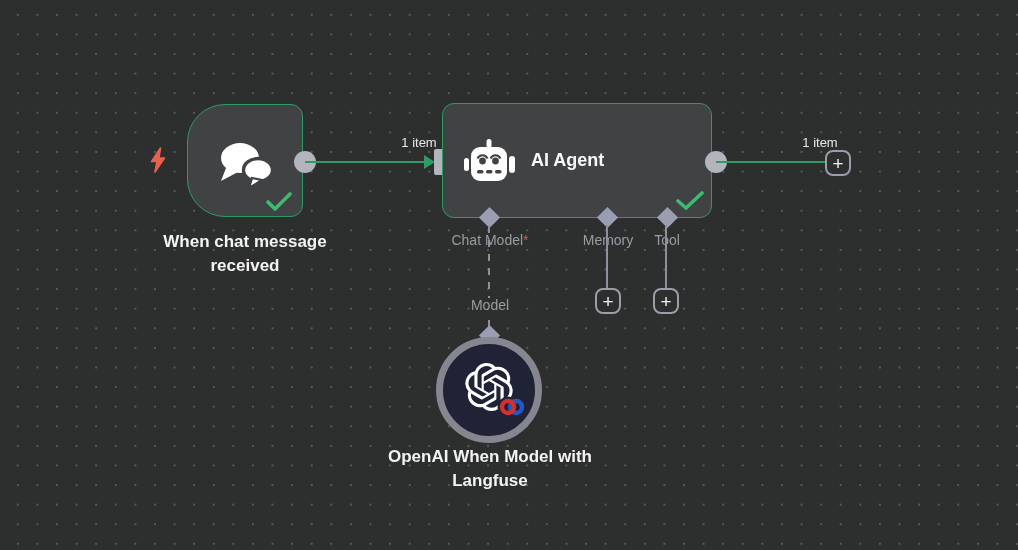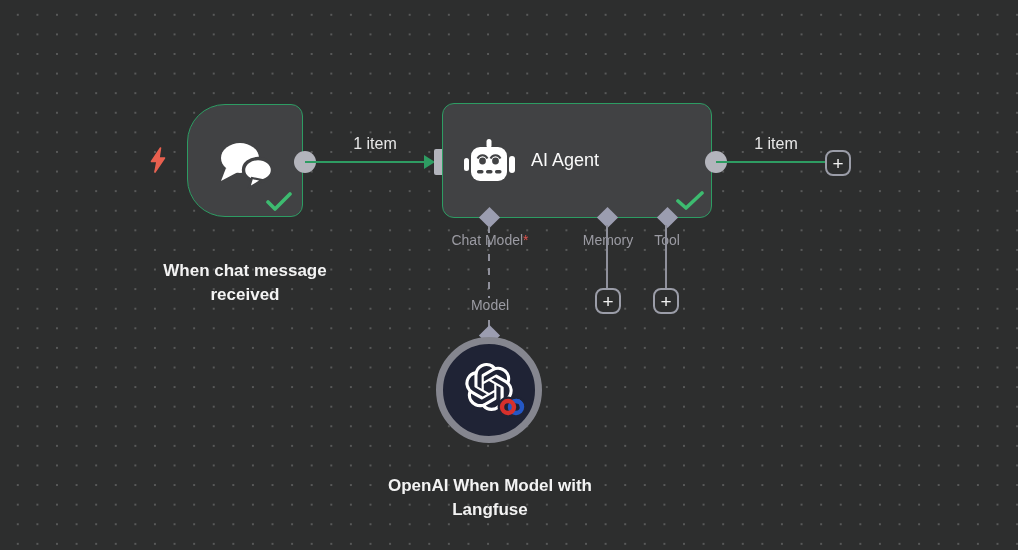--- a/index.html
+++ b/index.html
@@ -14,27 +14,27 @@
   .abs{position:absolute;}
   
   .node{
     position:absolute;background:#414244;border:1.7px solid #2d9c63;
     box-sizing:border-box;cursor:pointer;
   }
   .node-trigger{left:187px;top:104px;width:116px;height:113px;border-radius:38px 12px 12px 38px;}
   .node-agent{left:442px;top:103px;width:270px;height:115px;border-radius:12px;}
   .node-caption{
     position:absolute;color:#f3f3f3;font-size:17px;font-weight:bold;
-    text-align:center;line-height:24px;transform:translateX(-50%);margin-top:29px;
+    text-align:center;line-height:24px;transform:translateX(-50%);
   }
   .cap-trigger{left:245px;top:230px;width:210px;}
   .cap-model{left:490px;top:445px;width:230px;}
   .agent-title{
     position:absolute;left:88px;top:0;height:100%;display:flex;align-items:center;
-    color:#fafafa;font-size:18px;font-weight:normal;
+    color:#fafafa;font-size:18px;font-weight:bold;
   }
   .check{position:absolute;}
   
   .endpoint{
     position:absolute;width:22px;height:22px;border-radius:50%;
     background:#b3b4bc;cursor:pointer;
   }
   .input-bar{
     position:absolute;left:434px;top:149px;width:11px;height:26px;
     background:#b3b4bc;border-radius:2px;cursor:pointer;
@@ -44,22 +44,23 @@
   .wire-dash{
     position:absolute;width:2px;
     background:repeating-linear-gradient(to bottom,#8f909b 0 7px,transparent 7px 14px);
   }
   .arrow-right{
     position:absolute;width:0;height:0;
     border-top:7px solid transparent;border-bottom:7px solid transparent;
     border-left:11px solid #2e9c62;
   }
   .wire-label{
-    position:absolute;color:#e8e8e8;font-size:16px;transform:translateX(-50%);
+    position:absolute;color:#e8e8e8;font-size:13px;transform:translateX(-50%);
     white-space:nowrap;
+    margin-left:44px;
   }
   .diamond{
     position:absolute;width:15px;height:15px;background:#9b9db0;
     transform:rotate(45deg);cursor:pointer;
   }
   .port-label{
     position:absolute;color:#9b9ba3;font-size:14px;transform:translateX(-50%);
     white-space:nowrap;
   }
   .req{color:#e0524d;}

